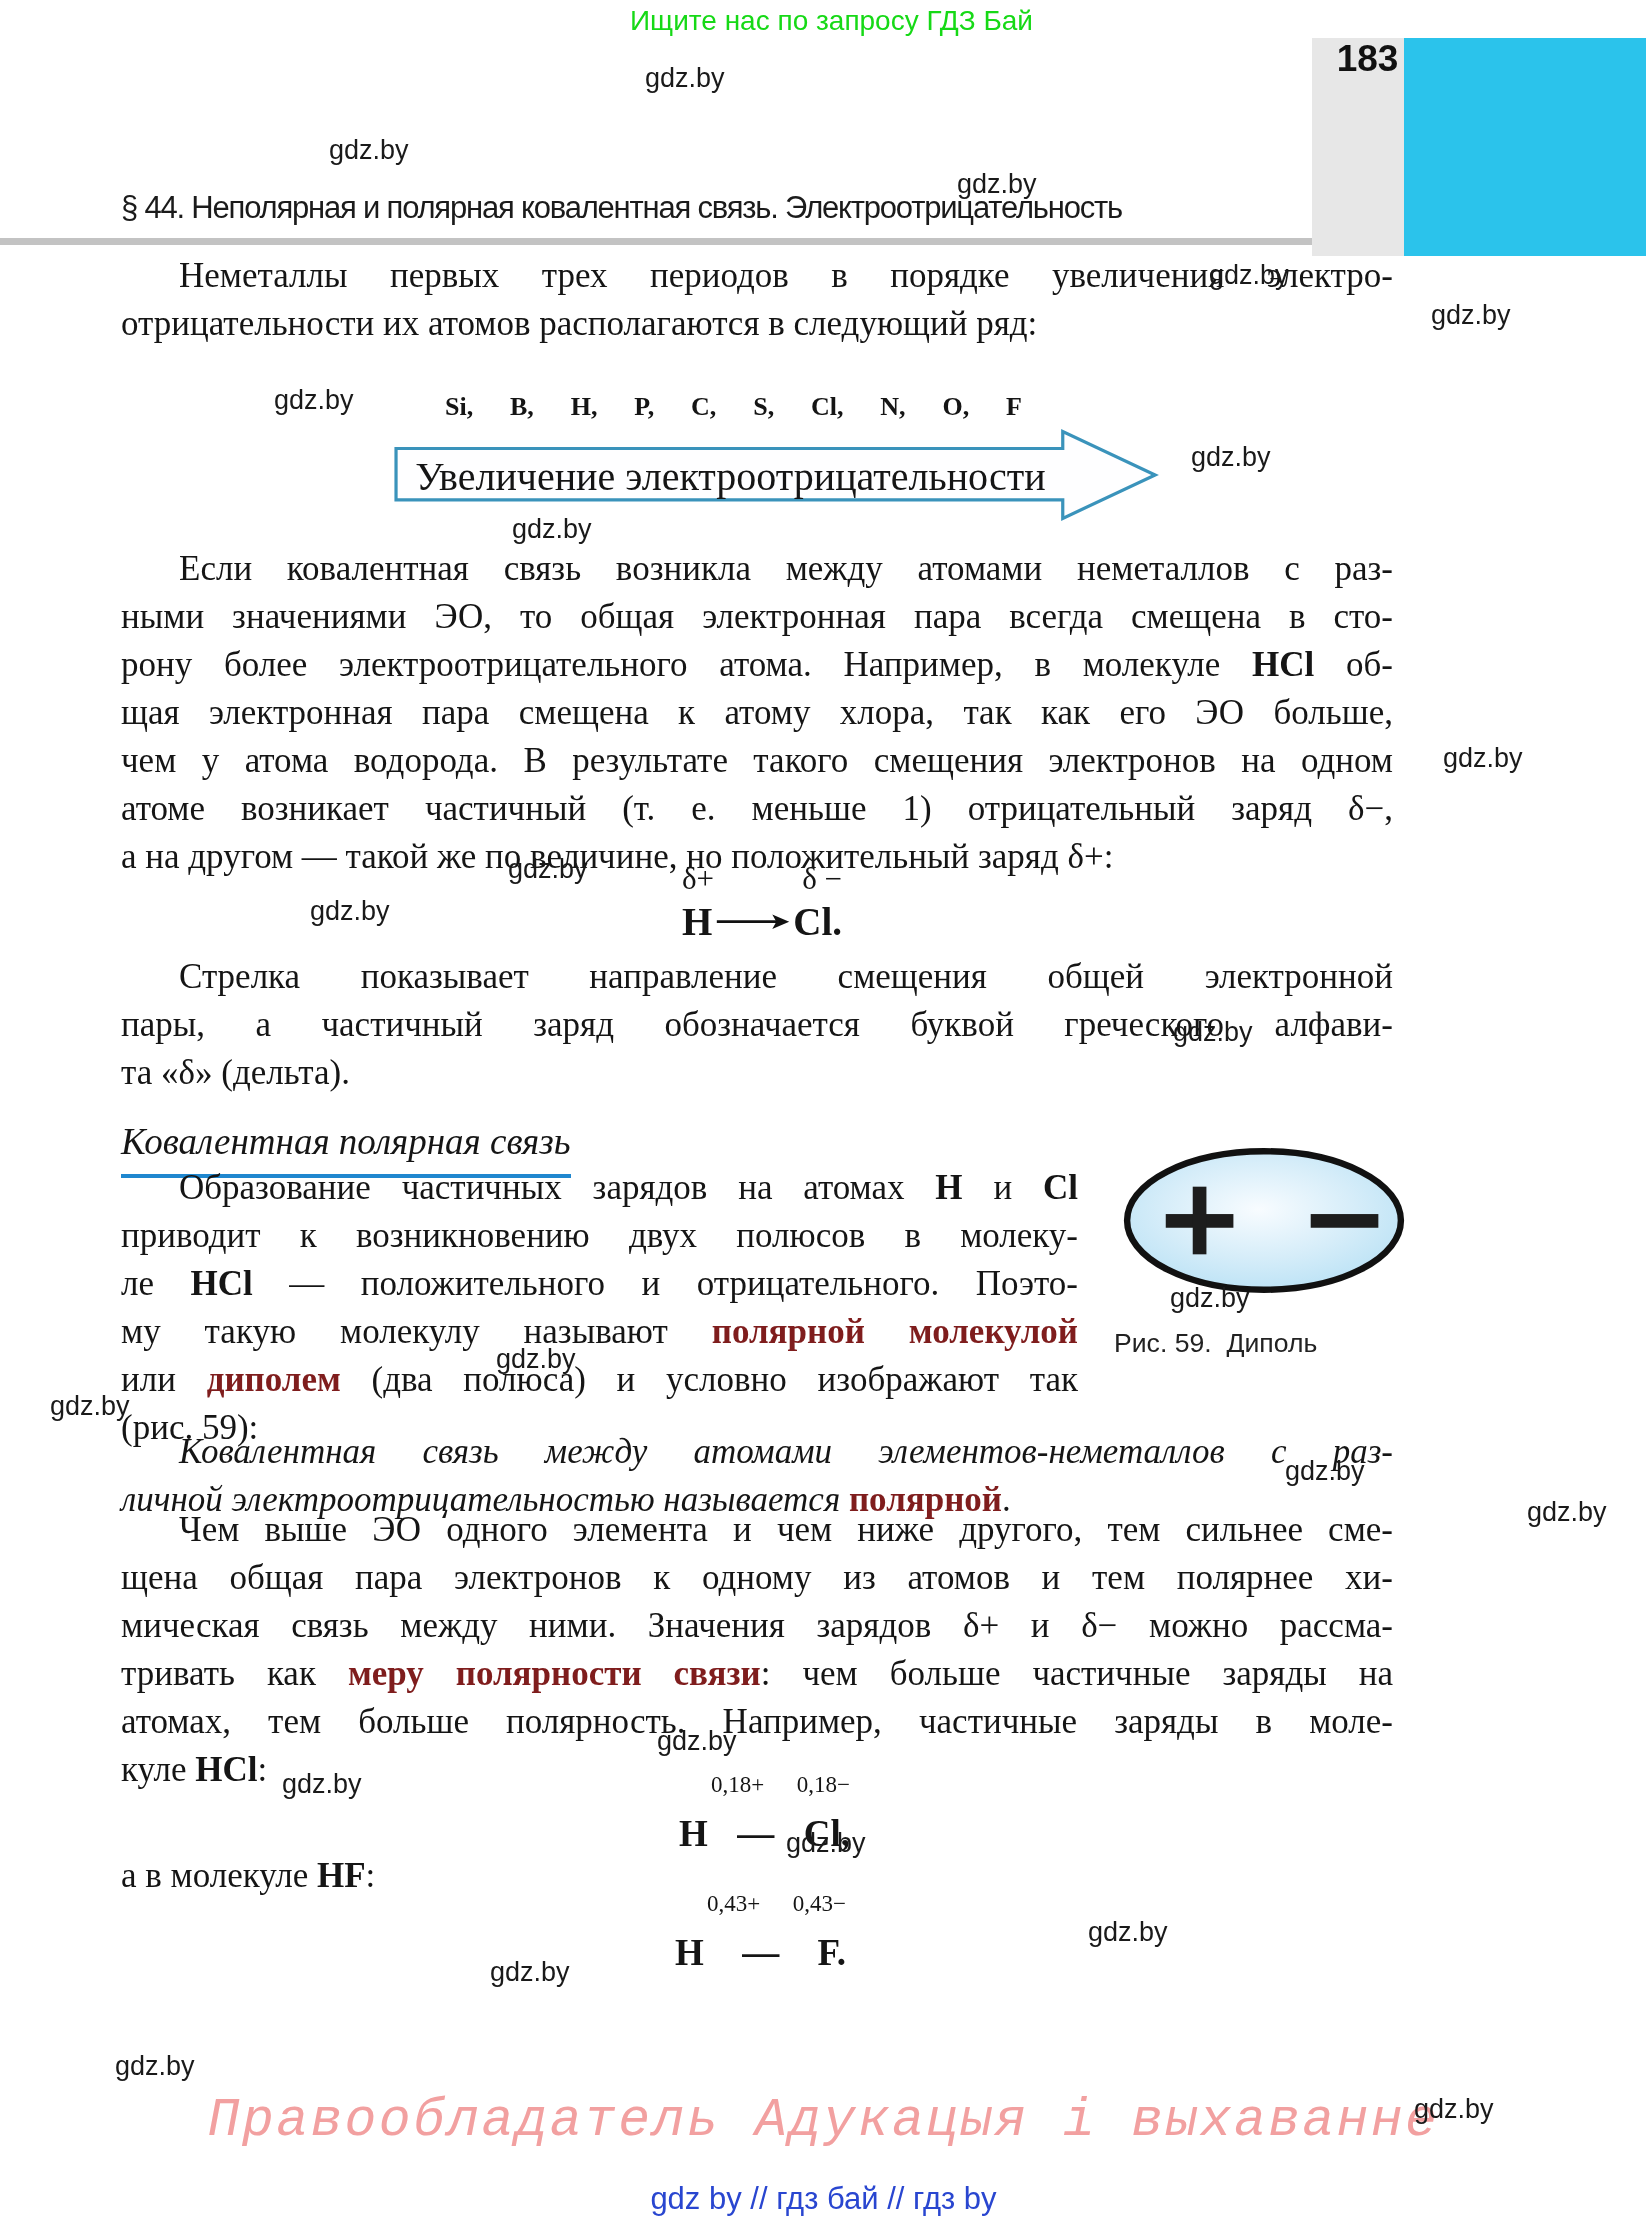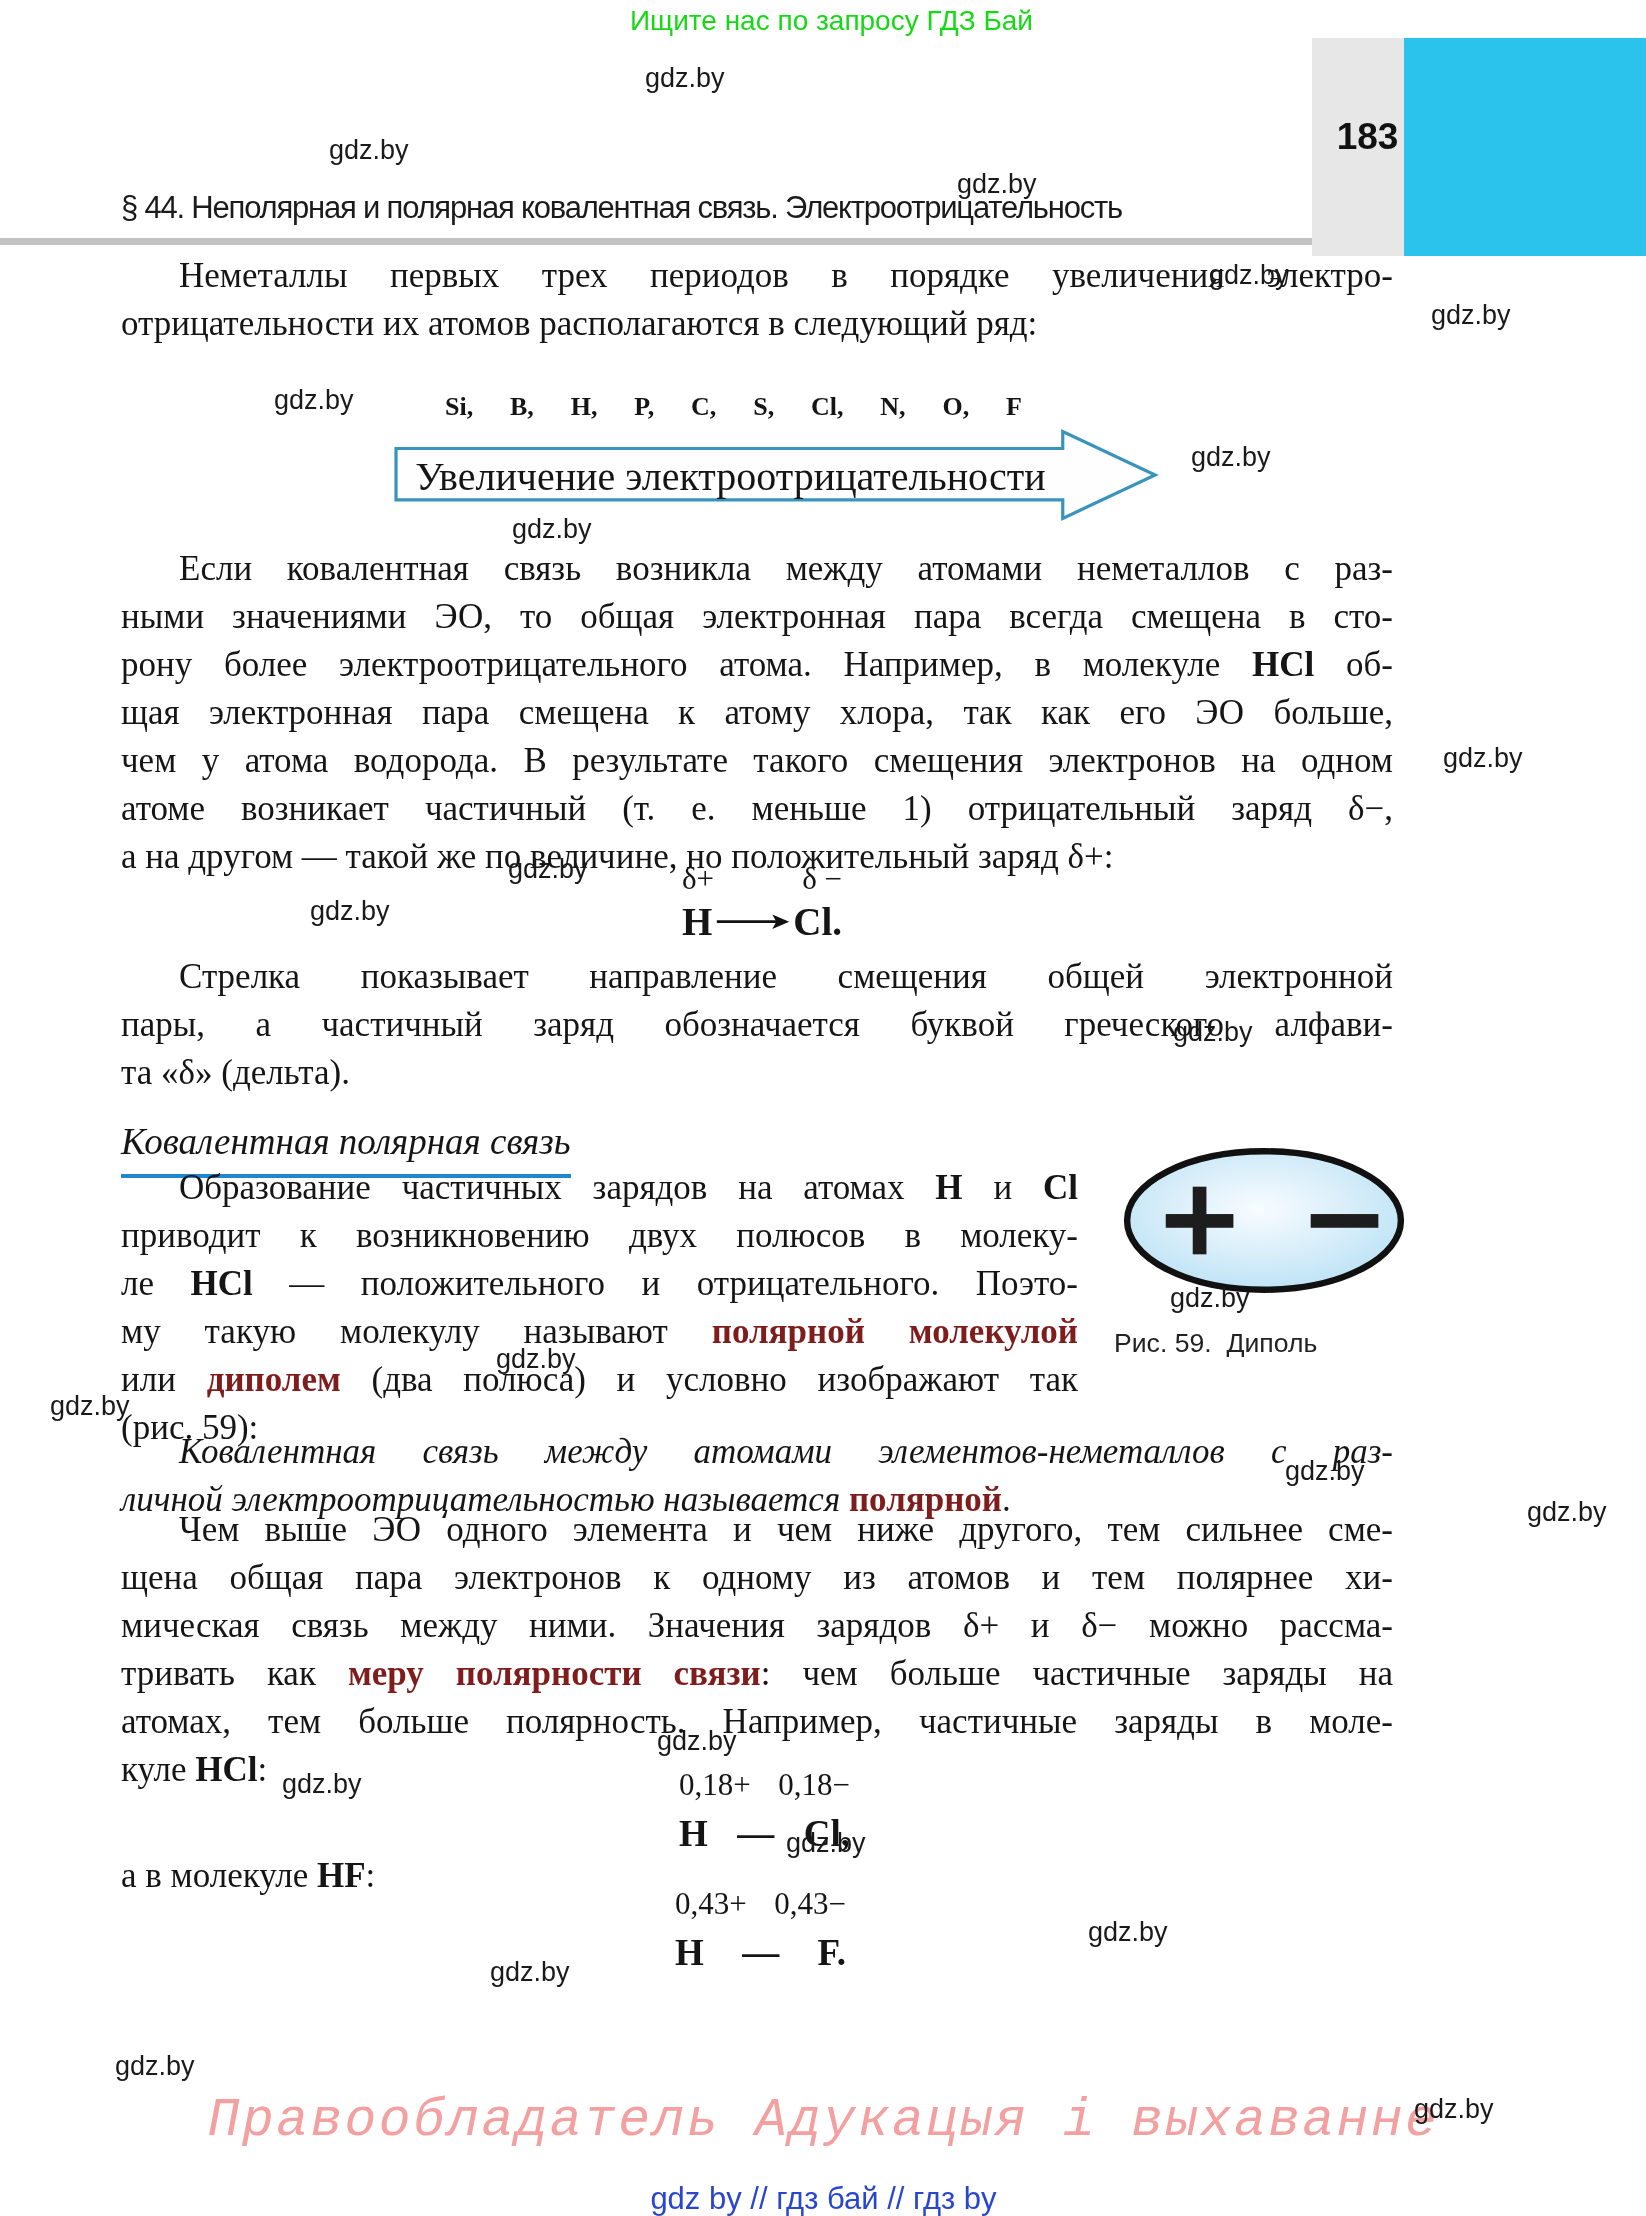--- a/index.html
+++ b/index.html
@@ -6,21 +6,21 @@
   body{width:1647px;height:2216px;position:relative;background:#ffffff;
        font-family:"Liberation Serif",serif;color:#151515;overflow:hidden;}
   .abs{position:absolute;}
   
   .banner{top:4.8px;left:0;width:1647px;text-align:center;
           font-family:"Liberation Sans",sans-serif;font-size:28px;color:#16d916;margin-left:8px;}
   .title{left:121px;top:190px;font-family:"Liberation Sans",sans-serif;
          font-size:31px;letter-spacing:-1.2px;color:#1b1b1b;white-space:nowrap;}
   .rule{left:0;top:238px;width:1404px;height:7.3px;background:#c3c3c3;}
   .pnbox{left:1312px;top:38px;width:111px;height:218px;background:#e7e7e7;
-         display:flex;align-items:center;justify-content:center;}
+         display:flex;align-items:flex-start;justify-content:center;}
   .pnbox span{font-family:"Liberation Sans",sans-serif;font-weight:bold;
               font-size:37px;color:#111;padding-bottom:19.3px;}
   .cyan{left:1404px;top:38px;width:243px;height:218px;}
   
   .para{left:121px;width:1272px;font-size:35px;line-height:48px;}
   .tline{text-align:justify;text-align-last:justify;white-space:nowrap;}
   .tline:last-child{text-align-last:left;}
   .tline.ind{padding-left:58px;}
   .b{font-weight:bold;}
   .i{font-style:italic;}
@@ -36,21 +36,21 @@
   .f1 .f1-main{display:flex;justify-content:space-between;align-items:center;
                margin-top:3.2px;font-size:39px;font-weight:bold;line-height:45px;}
   
   .subhead{left:121px;top:1120px;font-size:37px;font-style:italic;
            padding-bottom:11.3px;border-bottom:4px solid #1f87cf;}
   
   .figcap{left:1114px;top:1328px;font-family:"Liberation Sans",sans-serif;
           font-size:26.6px;color:#222;}
   
   .fc{width:171px;}
-  .fc .fc-top{display:flex;justify-content:space-between;font-size:31px;line-height:39px;}
+  .fc .fc-top{display:flex;justify-content:space-between;font-size:23px;line-height:39px;margin-left:32px;}
   .fc .fc-main{display:flex;justify-content:space-between;margin-top:8px;
                font-size:37px;font-weight:bold;line-height:44px;}
   .f2{left:679px;top:1765px;}
   .f3{left:675px;top:1884px;}
   
   .pink{left:0;top:2091px;width:1647px;text-align:center;
         font-family:Liberation Mono, monospace;font-style:italic;
         font-size:53px;letter-spacing:2.4px;color:#f2a0a0;white-space:nowrap;}
   .bluefoot{left:0;top:2181px;width:1647px;text-align:center;
         font-family:"Liberation Sans",sans-serif;font-size:31px;color:#2946d0;}

